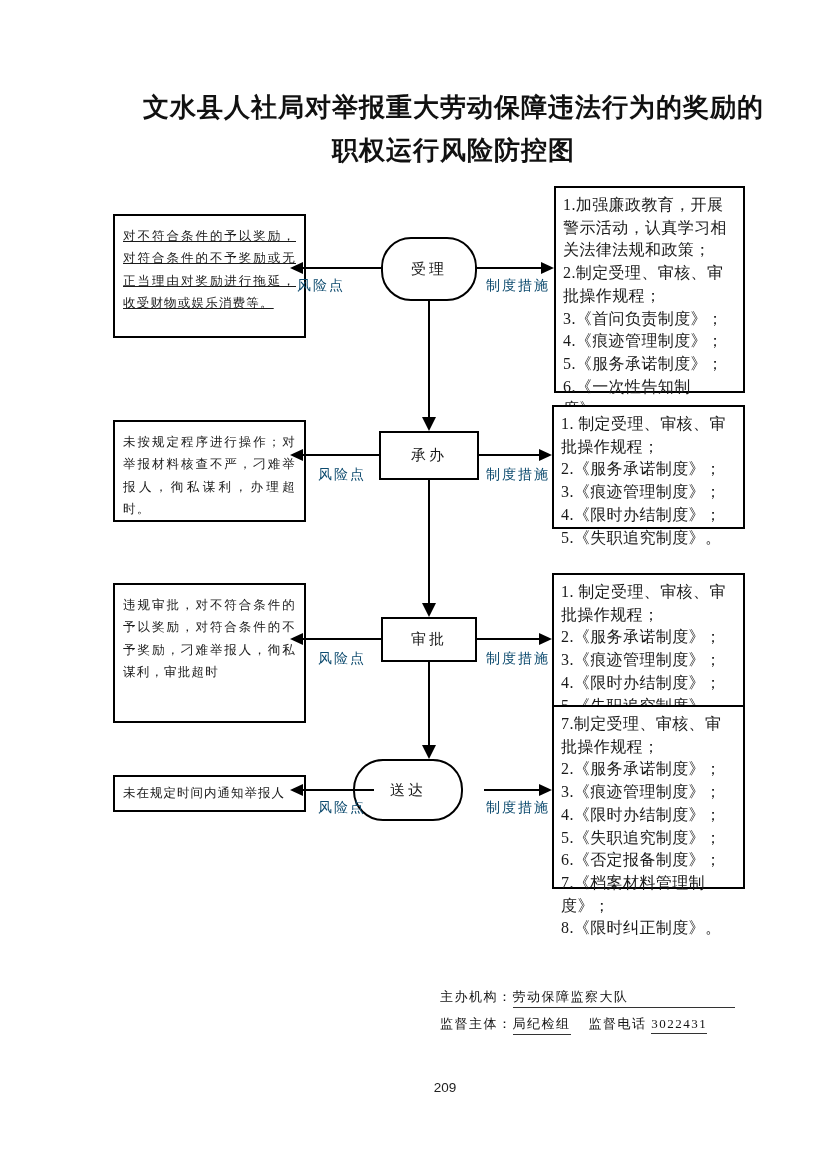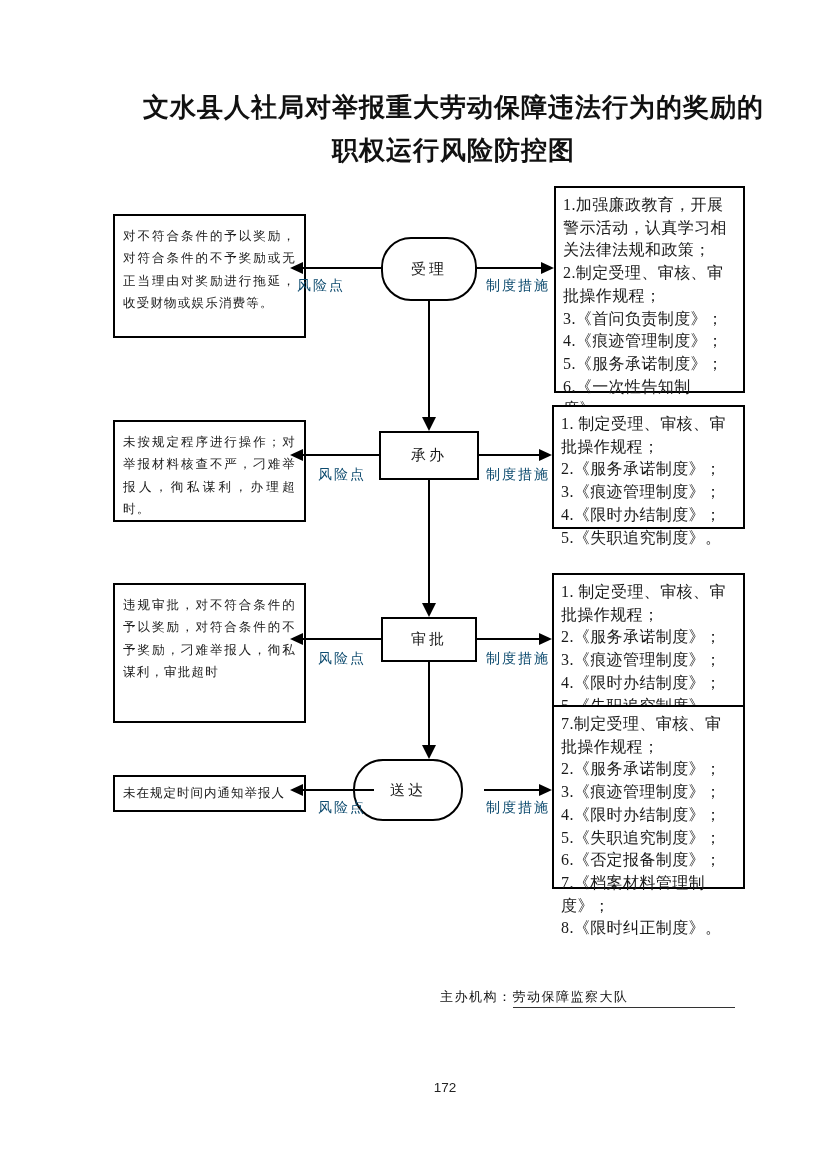--- a/index.html
+++ b/index.html
@@ -66,21 +66,21 @@
 </head>
 <body>
 
 <div class="page">
 
   <div class="title">
     <span>文水县人社局对举报重大劳动保障违法行为的奖励的</span><br>
     <span>职权运行风险防控图</span>
   </div>
 
-  <div class="box lbox" style="left:113px; top:214px; width:173px; height:102px;">对不符合条件的予以奖励，对符合条件的不予奖励或无正当理由对奖励进行拖延，收受财物或娱乐消费等。</div>
+  <div class="box lbox" style="left:113px; top:214px; width:173px; height:102px;text-decoration:underline;">对不符合条件的予以奖励，对符合条件的不予奖励或无正当理由对奖励进行拖延，收受财物或娱乐消费等。</div>
 
   <div class="node stadium" style="left:381px; top:237px; width:92px; height:60px;">受理</div>
 
   <div class="box rbox" style="left:554px; top:186px; width:173px; height:191px;">1.加强廉政教育，开展警示活动，认真学习相关法律法规和政策；
 2.制定受理、审核、审批操作规程；
 3.《首问负责制度》；
 4.《痕迹管理制度》；
 5.《服务承诺制度》；
 6.《一次性告知制度》；
 7.《政务公示制度》；
@@ -152,16 +152,19 @@
   <div class="ah-left" style="left:290px; top:784px;"></div>
   <div class="hline" style="left:302px; top:789px; width:72px;"></div>
   <div class="hline" style="left:484px; top:789px; width:55px;"></div>
   <div class="ah-right" style="left:539px; top:784px;"></div>
   <div class="flow-label" style="left:318px; top:799px;">风险点</div>
   <div class="flow-label" style="left:486px; top:799px;">制度措施</div>
 
   <div class="footer-line" style="top:988px;">
     <span>主办机构：</span><span class="u-host">劳动保障监察大队</span>
   </div>
+  <div class="footer-line" style="top:1015px;">
+    <span>监督主体：</span><span class="u-short">局纪检组</span><span class="gap"></span><span>监督电话</span>&nbsp;<span class="u-short">3022431</span>
+  </div>
 
-  <div class="page-num">172</div>
+  <div class="page-num">209</div>
 
 </div>
 
 </body></html>

